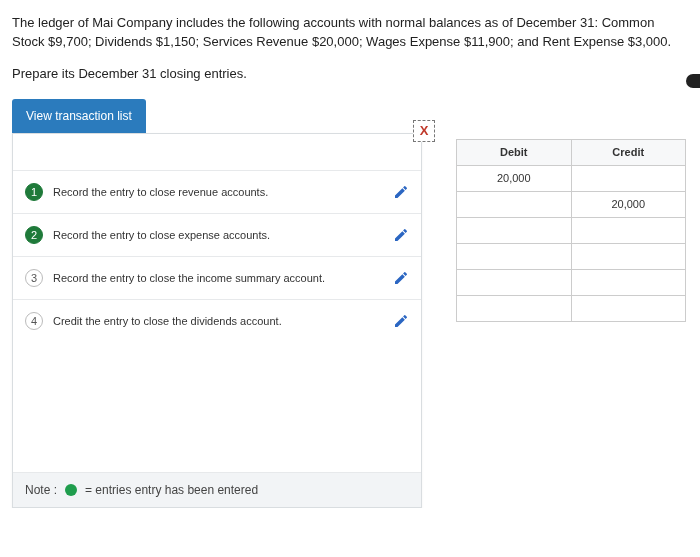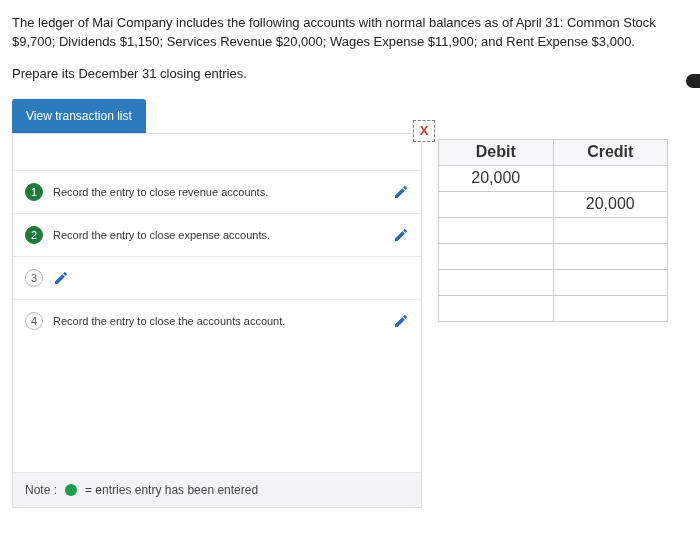--- a/index.html
+++ b/index.html
@@ -81,25 +81,25 @@
   .spacer-fill { height: 130px; }
   .note-row {
     display: flex; align-items: center; gap: 8px;
     padding: 10px 12px;
     background: #f2f4f6;
     border-top: 1px solid #e7e9eb;
     font-size: 12px; color: #444;
   }
   .note-dot { width: 12px; height:12px; border-radius:50%; background:#1f9d4d; display:inline-block; }
   .right-table {
-    margin-left: 16px;
+    margin-left: 34px;
     width: 230px;
     border: 1px solid #ccc;
     border-collapse: collapse;
-    font-size: 16px;
+    font-size: 11px;
     margin-top: 6px;
   }
   .right-table th, .right-table td {
     border: 1px solid #ccc;
     height: 26px;
     text-align: center;
     padding: 0 6px;
     background:#fff;
   }
   .right-table th {
@@ -115,21 +115,21 @@
     background: #222;
     border-radius: 50% 0 0 50%;
     color:#fff;
     display:flex;align-items:center;justify-content:center;
     font-size:10px;
   }
 </style>
 </head>
 <body>
 
-<div class="intro">The ledger of Mai Company includes the following accounts with normal balances as of April 31: Common Stock $9,700; Dividends $1,150; Services Revenue $20,000; Wages Expense $11,900; and Rent Expense $3,000.</div>
+<div class="intro">The ledger of Mai Company includes the following accounts with normal balances as of December 31: Common Stock $9,700; Dividends $1,150; Services Revenue $20,000; Wages Expense $11,900; and Rent Expense $3,000.</div>
 <div class="prepare">Prepare its December 31 closing entries.</div>
 
 <div class="tabs">
   <div class="tab">View transaction list</div>
 </div>
 
 <div class="right-edge-icon"></div>
 
 <div class="panel-area">
   <div class="left-panel">
@@ -151,30 +151,31 @@
       <span class="entry-text">Record the entry to close expense accounts.</span>
       <span class="pencil">
         <svg viewBox="0 0 24 24" fill="currentColor">
             <path d="M3 17.25V21h3.75L17.81 9.94l-3.75-3.75L3 17.25zM20.71 7.04a1 1 0 0 0 0-1.41l-2.34-2.34a1 1 0 0 0-1.41 0l-1.83 1.83 3.75 3.75 1.83-1.83z"></path>
           </svg>
       </span>
     </div>
 
     <div class="entry-row">
       <span class="num-badge">3</span>
+      <span class="entry-text">Record the entry to close the income summary account.</span>
       <span class="pencil">
         <svg viewBox="0 0 24 24" fill="currentColor">
             <path d="M3 17.25V21h3.75L17.81 9.94l-3.75-3.75L3 17.25zM20.71 7.04a1 1 0 0 0 0-1.41l-2.34-2.34a1 1 0 0 0-1.41 0l-1.83 1.83 3.75 3.75 1.83-1.83z"></path>
           </svg>
       </span>
     </div>
 
     <div class="entry-row">
       <span class="num-badge">4</span>
-      <span class="entry-text">Record the entry to close the accounts account.</span>
+      <span class="entry-text">Credit the entry to close the dividends account.</span>
       <span class="pencil">
         <svg viewBox="0 0 24 24" fill="currentColor">
             <path d="M3 17.25V21h3.75L17.81 9.94l-3.75-3.75L3 17.25zM20.71 7.04a1 1 0 0 0 0-1.41l-2.34-2.34a1 1 0 0 0-1.41 0l-1.83 1.83 3.75 3.75 1.83-1.83z"></path>
           </svg>
       </span>
     </div>
 
     <div class="spacer-fill"></div>
 
     <div class="note-row">

